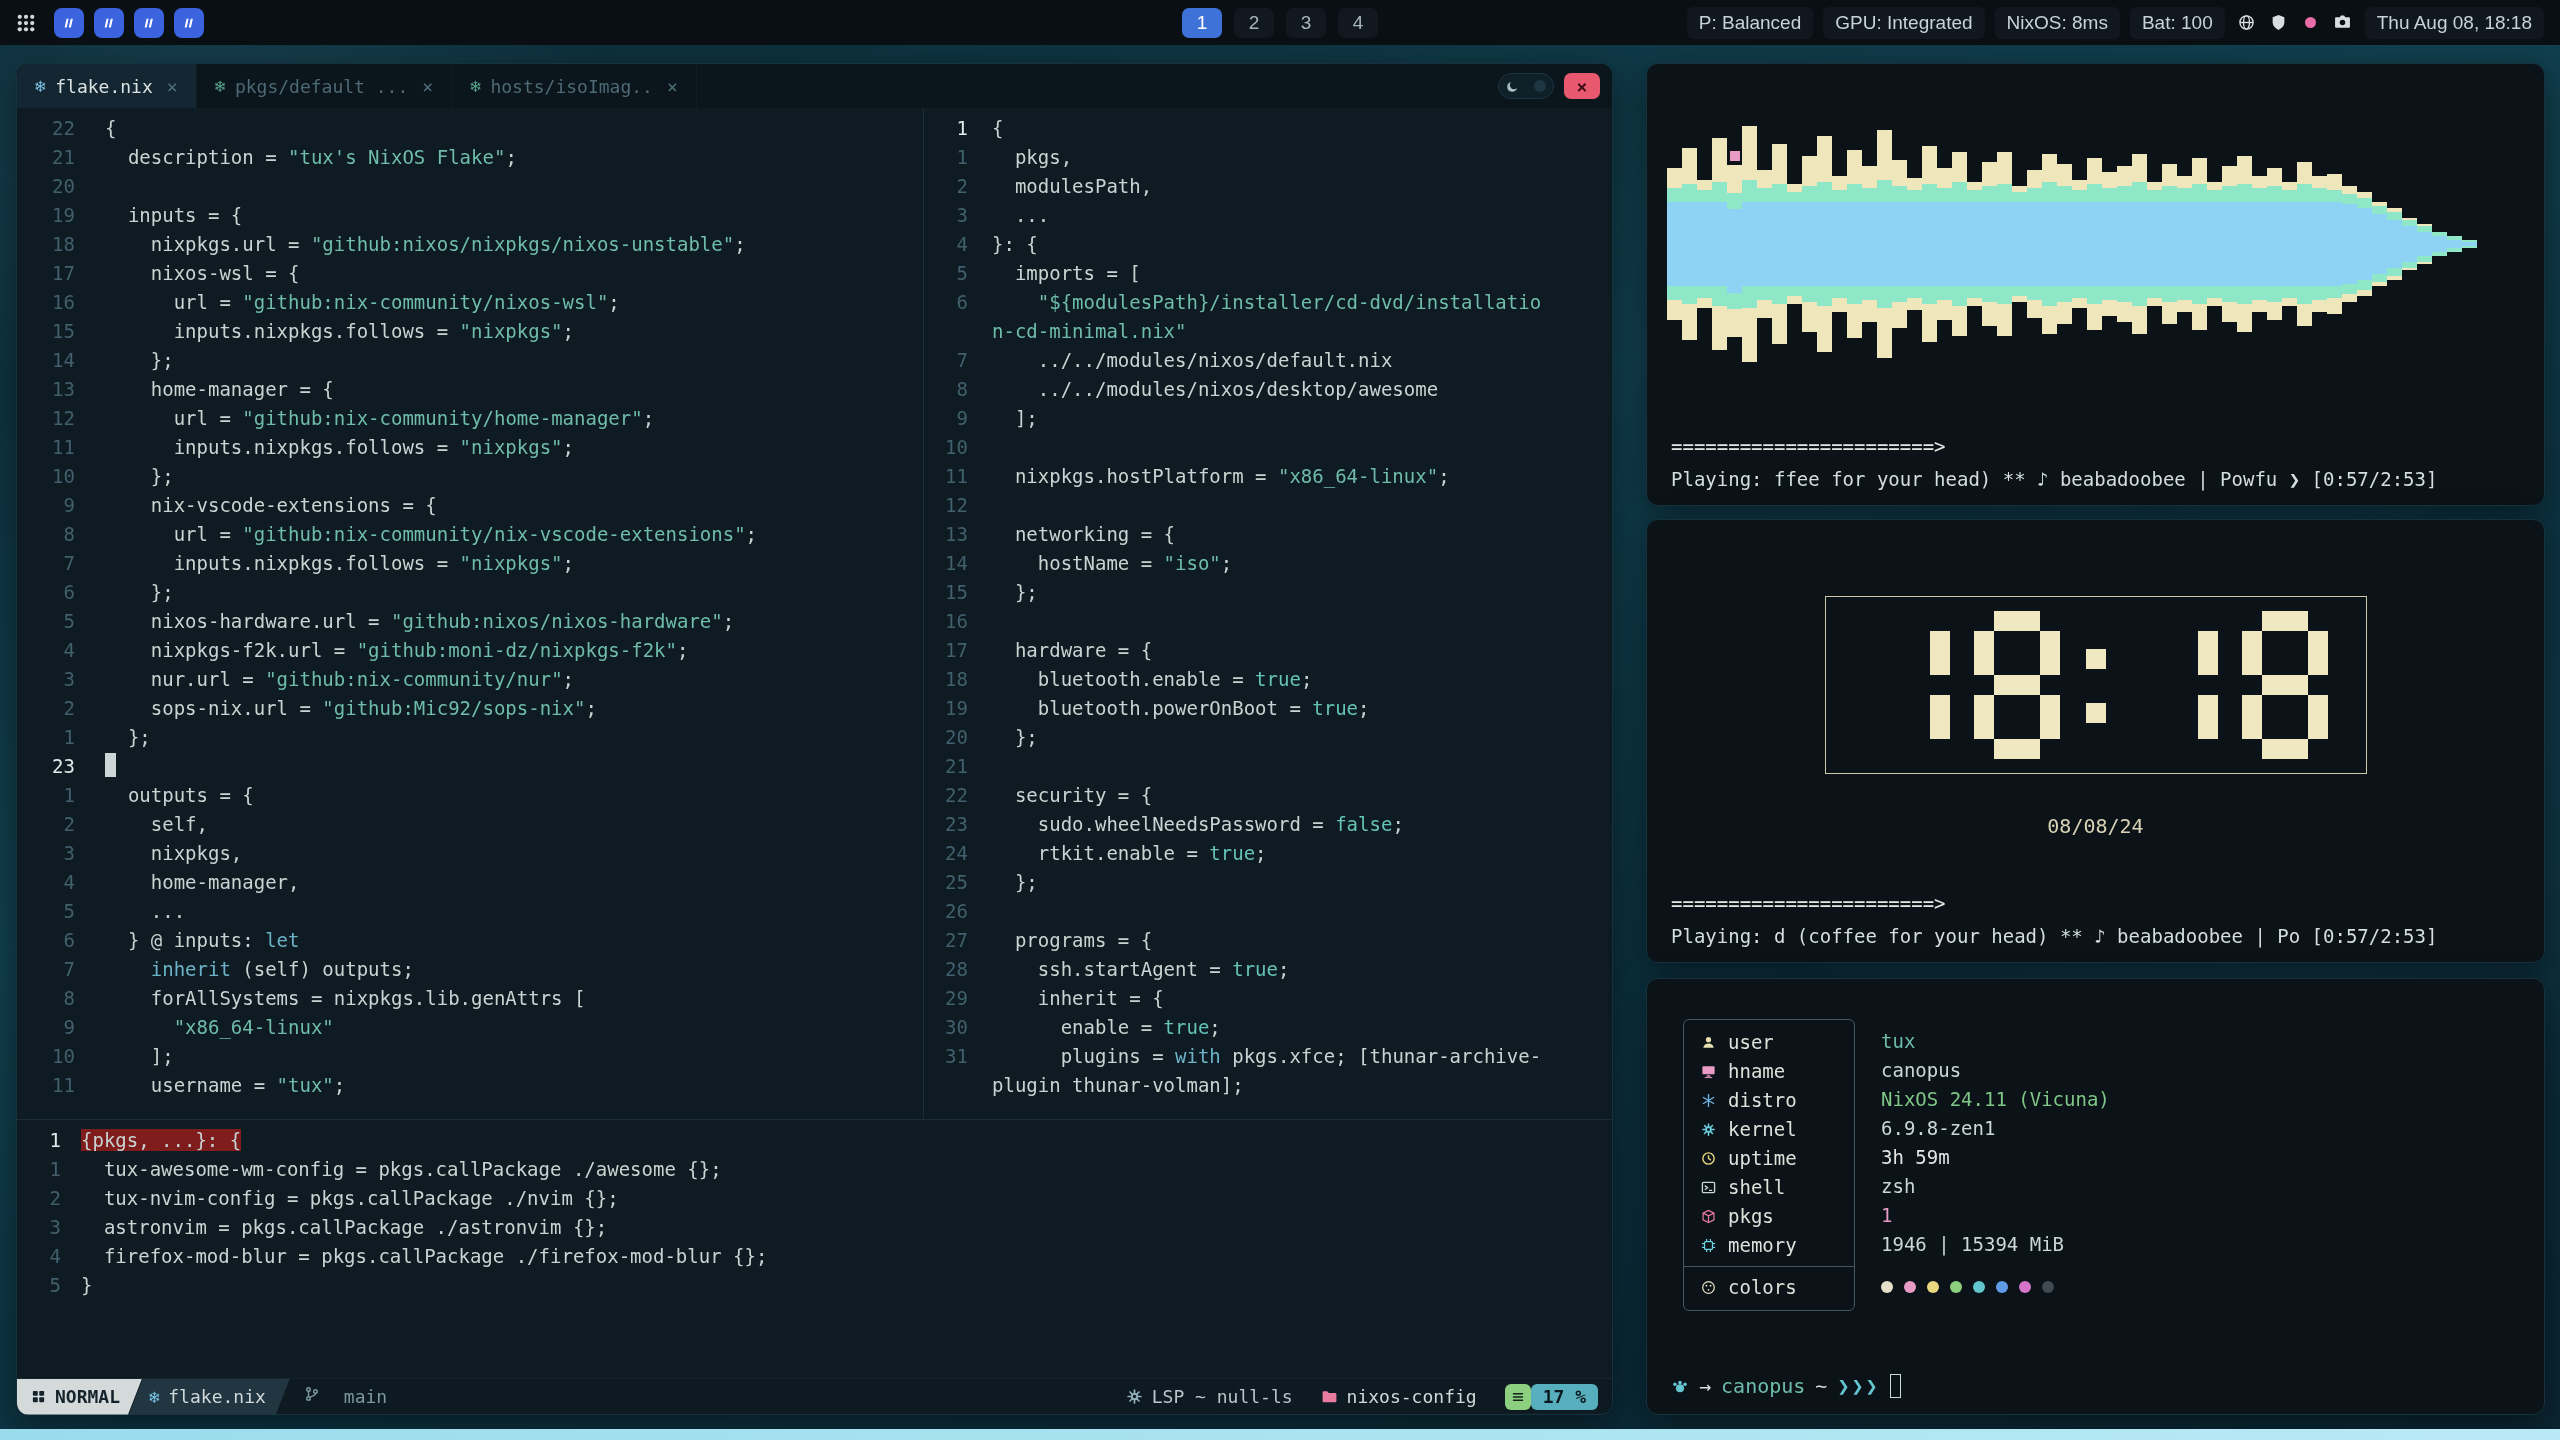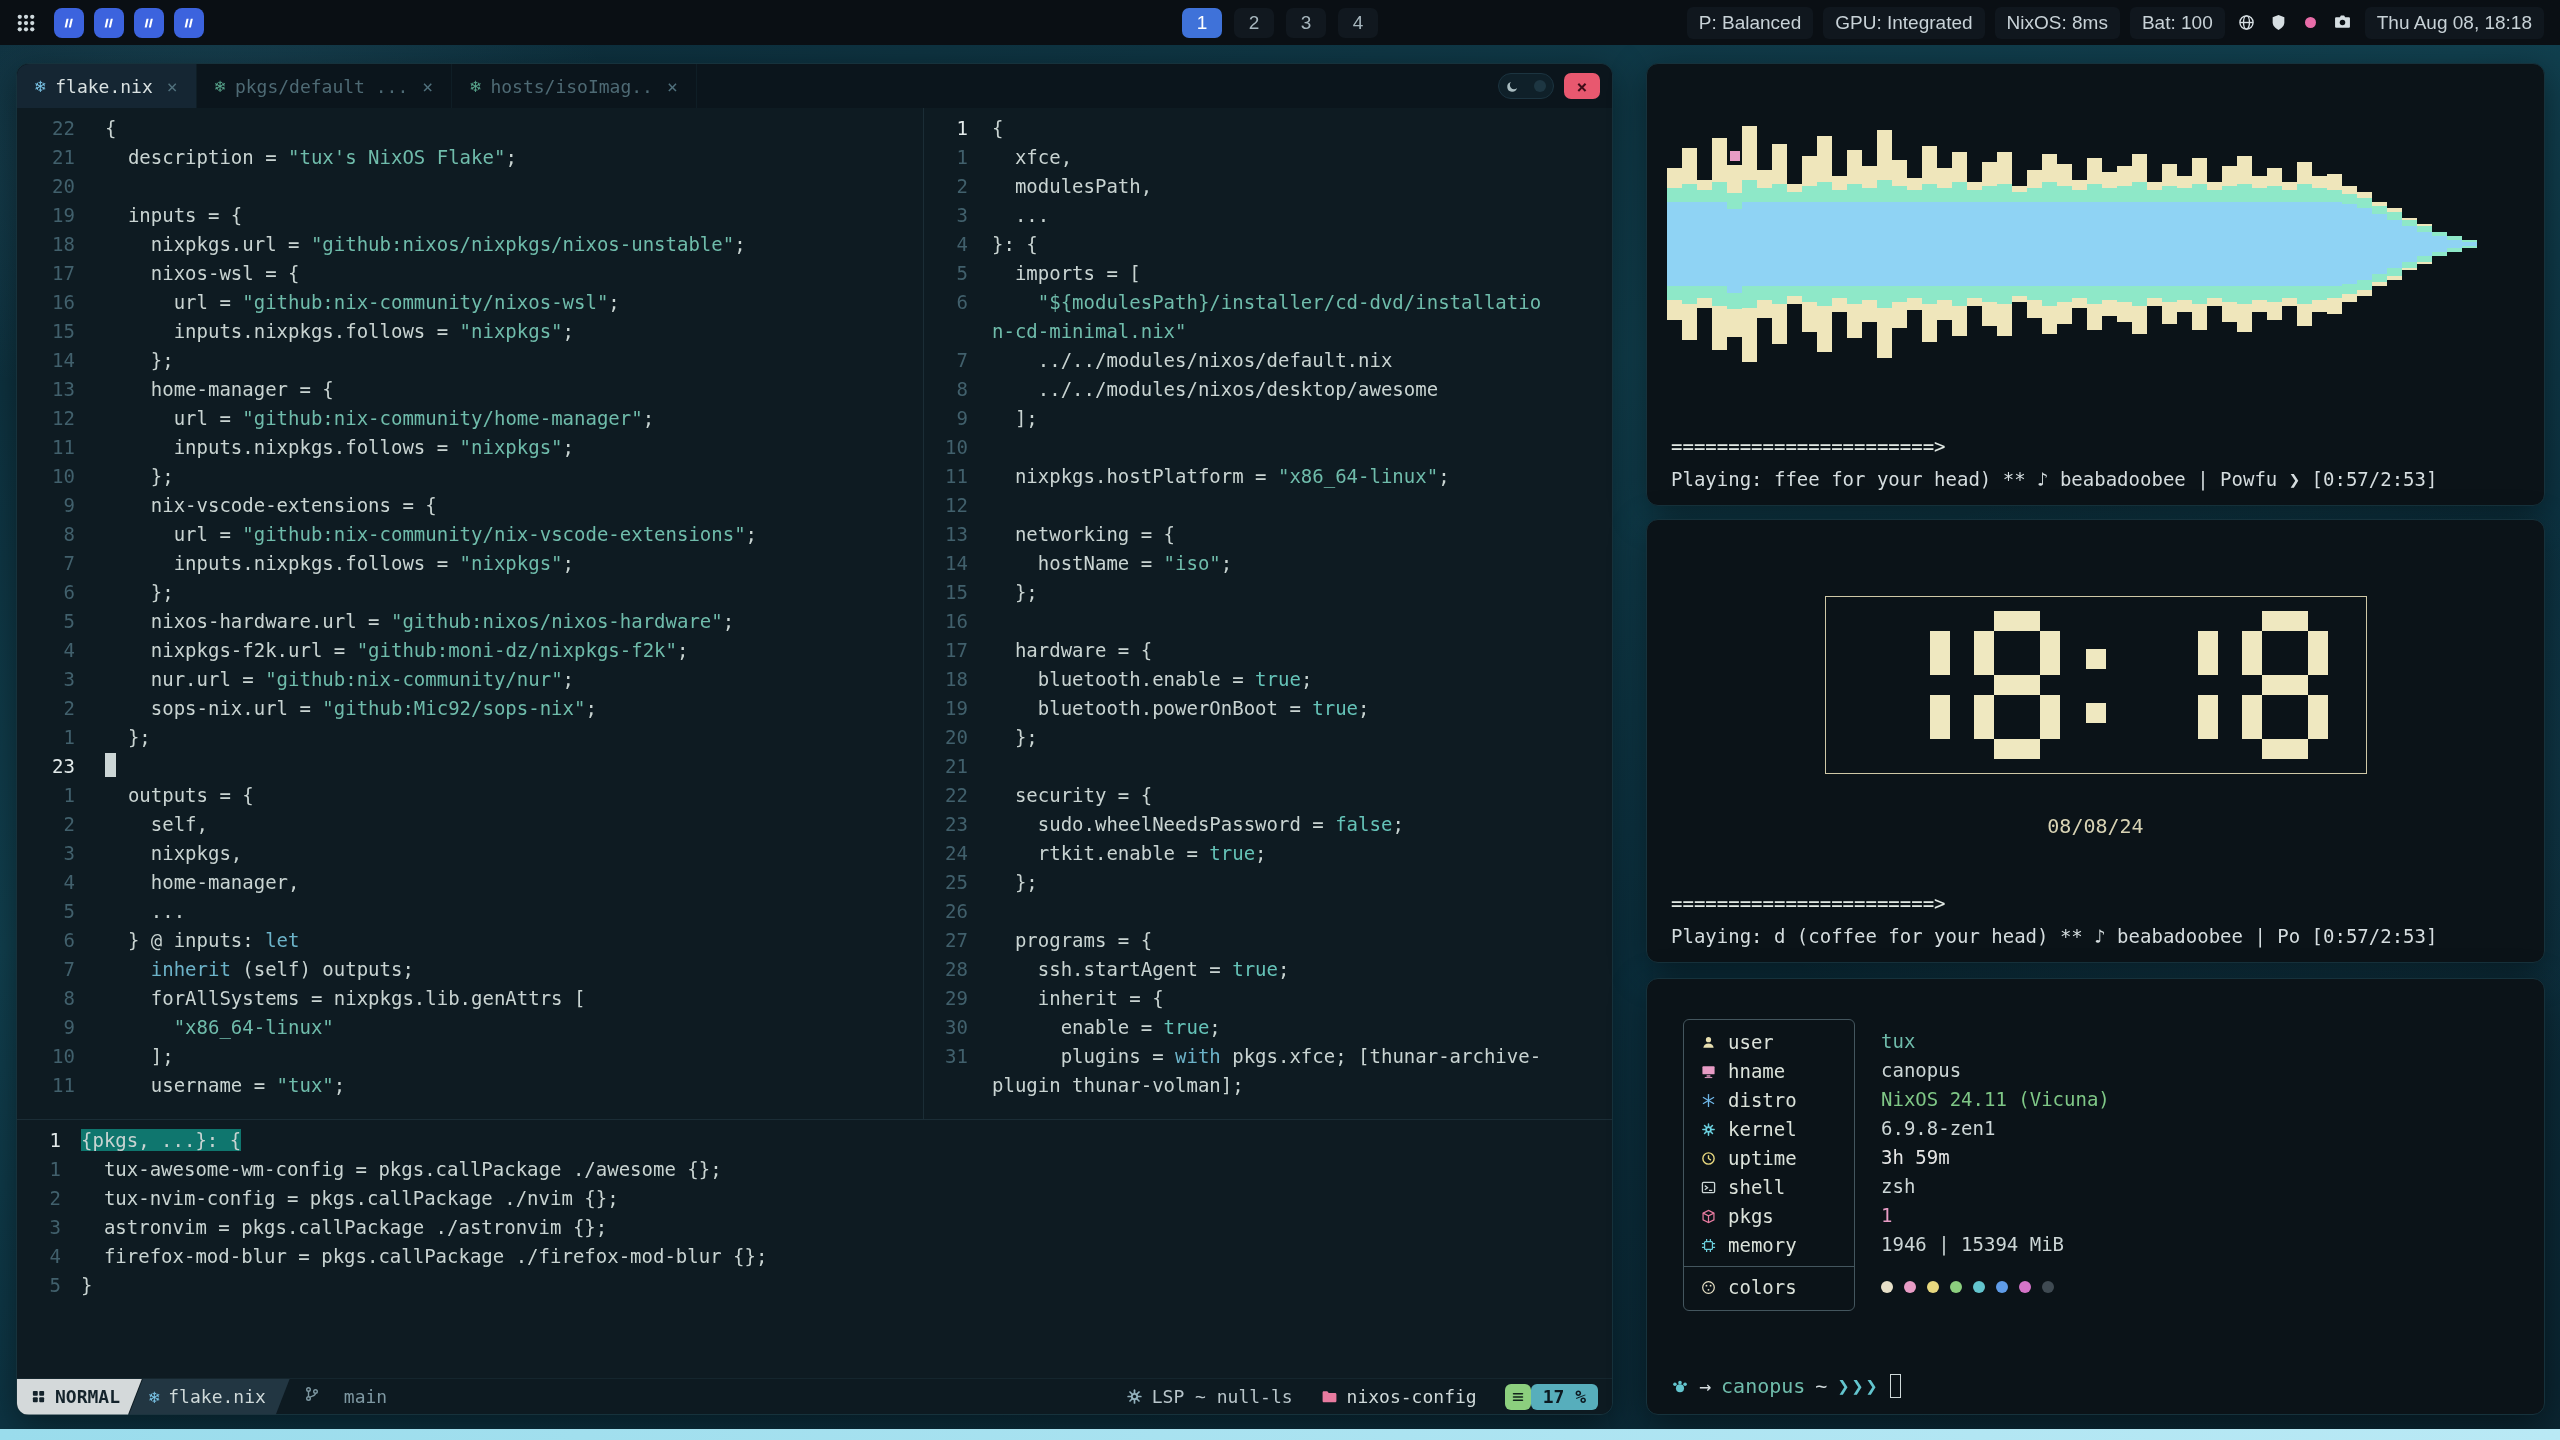--- a/index.html
+++ b/index.html
@@ -71,21 +71,21 @@
   .vdiv{position:absolute;left:906px;top:44px;width:1px;height:1011px;background:#1b2d36}
   .hdiv{position:absolute;left:0;right:0;top:1055px;height:1px;background:#1b2d36}
   .rows{padding-top:6px}
   .crow{display:flex;height:29px;white-space:pre}
   .ln{flex:none;text-align:right;color:#41606c}
   .pane-left .ln{width:58px;margin-right:30px}
   .pane-right .ln{width:44px;margin-right:24px}
   .pane-bottom .ln{width:44px;margin-right:20px}
   .ln.cur{color:#e2eaea}
   .str{color:#6fbcab}.bool{color:#65c3b8}.kw{color:#6cb3c9}
-  .linehl{background:#0f766e}
+  .linehl{background:#7f1d1d}
   .blockcursor{display:inline-block;width:11px;height:24px;background:#ccd6d6;vertical-align:-4px}
 
   
   .statusline{position:absolute;left:0;right:0;bottom:0;height:36px;background:#0d1a21;
     border-top:1px solid #15262e;border-radius:0 0 12px 12px;display:flex;align-items:center;
     font:18px "DejaVu Sans Mono",monospace;color:#c3ced4}
   .sl-mode{height:36px;display:flex;align-items:center;gap:9px;background:#d4d9da;color:#14232b;
     font-weight:bold;padding:0 22px 0 14px;border-radius:0 0 0 12px;
     clip-path:polygon(0 0,100% 0,calc(100% - 14px) 100%,0 100%)}
   .sl-mode svg{width:15px;height:15px;color:#14232b}
@@ -302,21 +302,21 @@
         <div class="crow"><span class="ln">8</span><span class="code">    forAllSystems = nixpkgs.lib.genAttrs [</span></div>
         <div class="crow"><span class="ln">9</span><span class="code">      <span class="str">"x86_64-linux"</span></span></div>
         <div class="crow"><span class="ln">10</span><span class="code">    ];</span></div>
         <div class="crow"><span class="ln">11</span><span class="code">    username = <span class="str">"tux"</span>;</span></div>
       </div>
   </div>
   <div class="vdiv"></div>
   <div class="pane pane-right">
     <div class="rows" id="rows-right">
         <div class="crow"><span class="ln cur">1</span><span class="code">{</span></div>
-        <div class="crow"><span class="ln">1</span><span class="code">  xfce,</span></div>
+        <div class="crow"><span class="ln">1</span><span class="code">  pkgs,</span></div>
         <div class="crow"><span class="ln">2</span><span class="code">  modulesPath,</span></div>
         <div class="crow"><span class="ln">3</span><span class="code">  ...</span></div>
         <div class="crow"><span class="ln">4</span><span class="code">}: {</span></div>
         <div class="crow"><span class="ln">5</span><span class="code">  imports = [</span></div>
         <div class="crow"><span class="ln">6</span><span class="code">    <span class="str">"${modulesPath}/installer/cd-dvd/installatio</span></span></div>
         <div class="crow"><span class="ln"></span><span class="code"><span class="str">n-cd-minimal.nix"</span></span></div>
         <div class="crow"><span class="ln">7</span><span class="code">    ../../modules/nixos/default.nix</span></div>
         <div class="crow"><span class="ln">8</span><span class="code">    ../../modules/nixos/desktop/awesome</span></div>
         <div class="crow"><span class="ln">9</span><span class="code">  ];</span></div>
         <div class="crow"><span class="ln">10</span><span class="code"></span></div>

